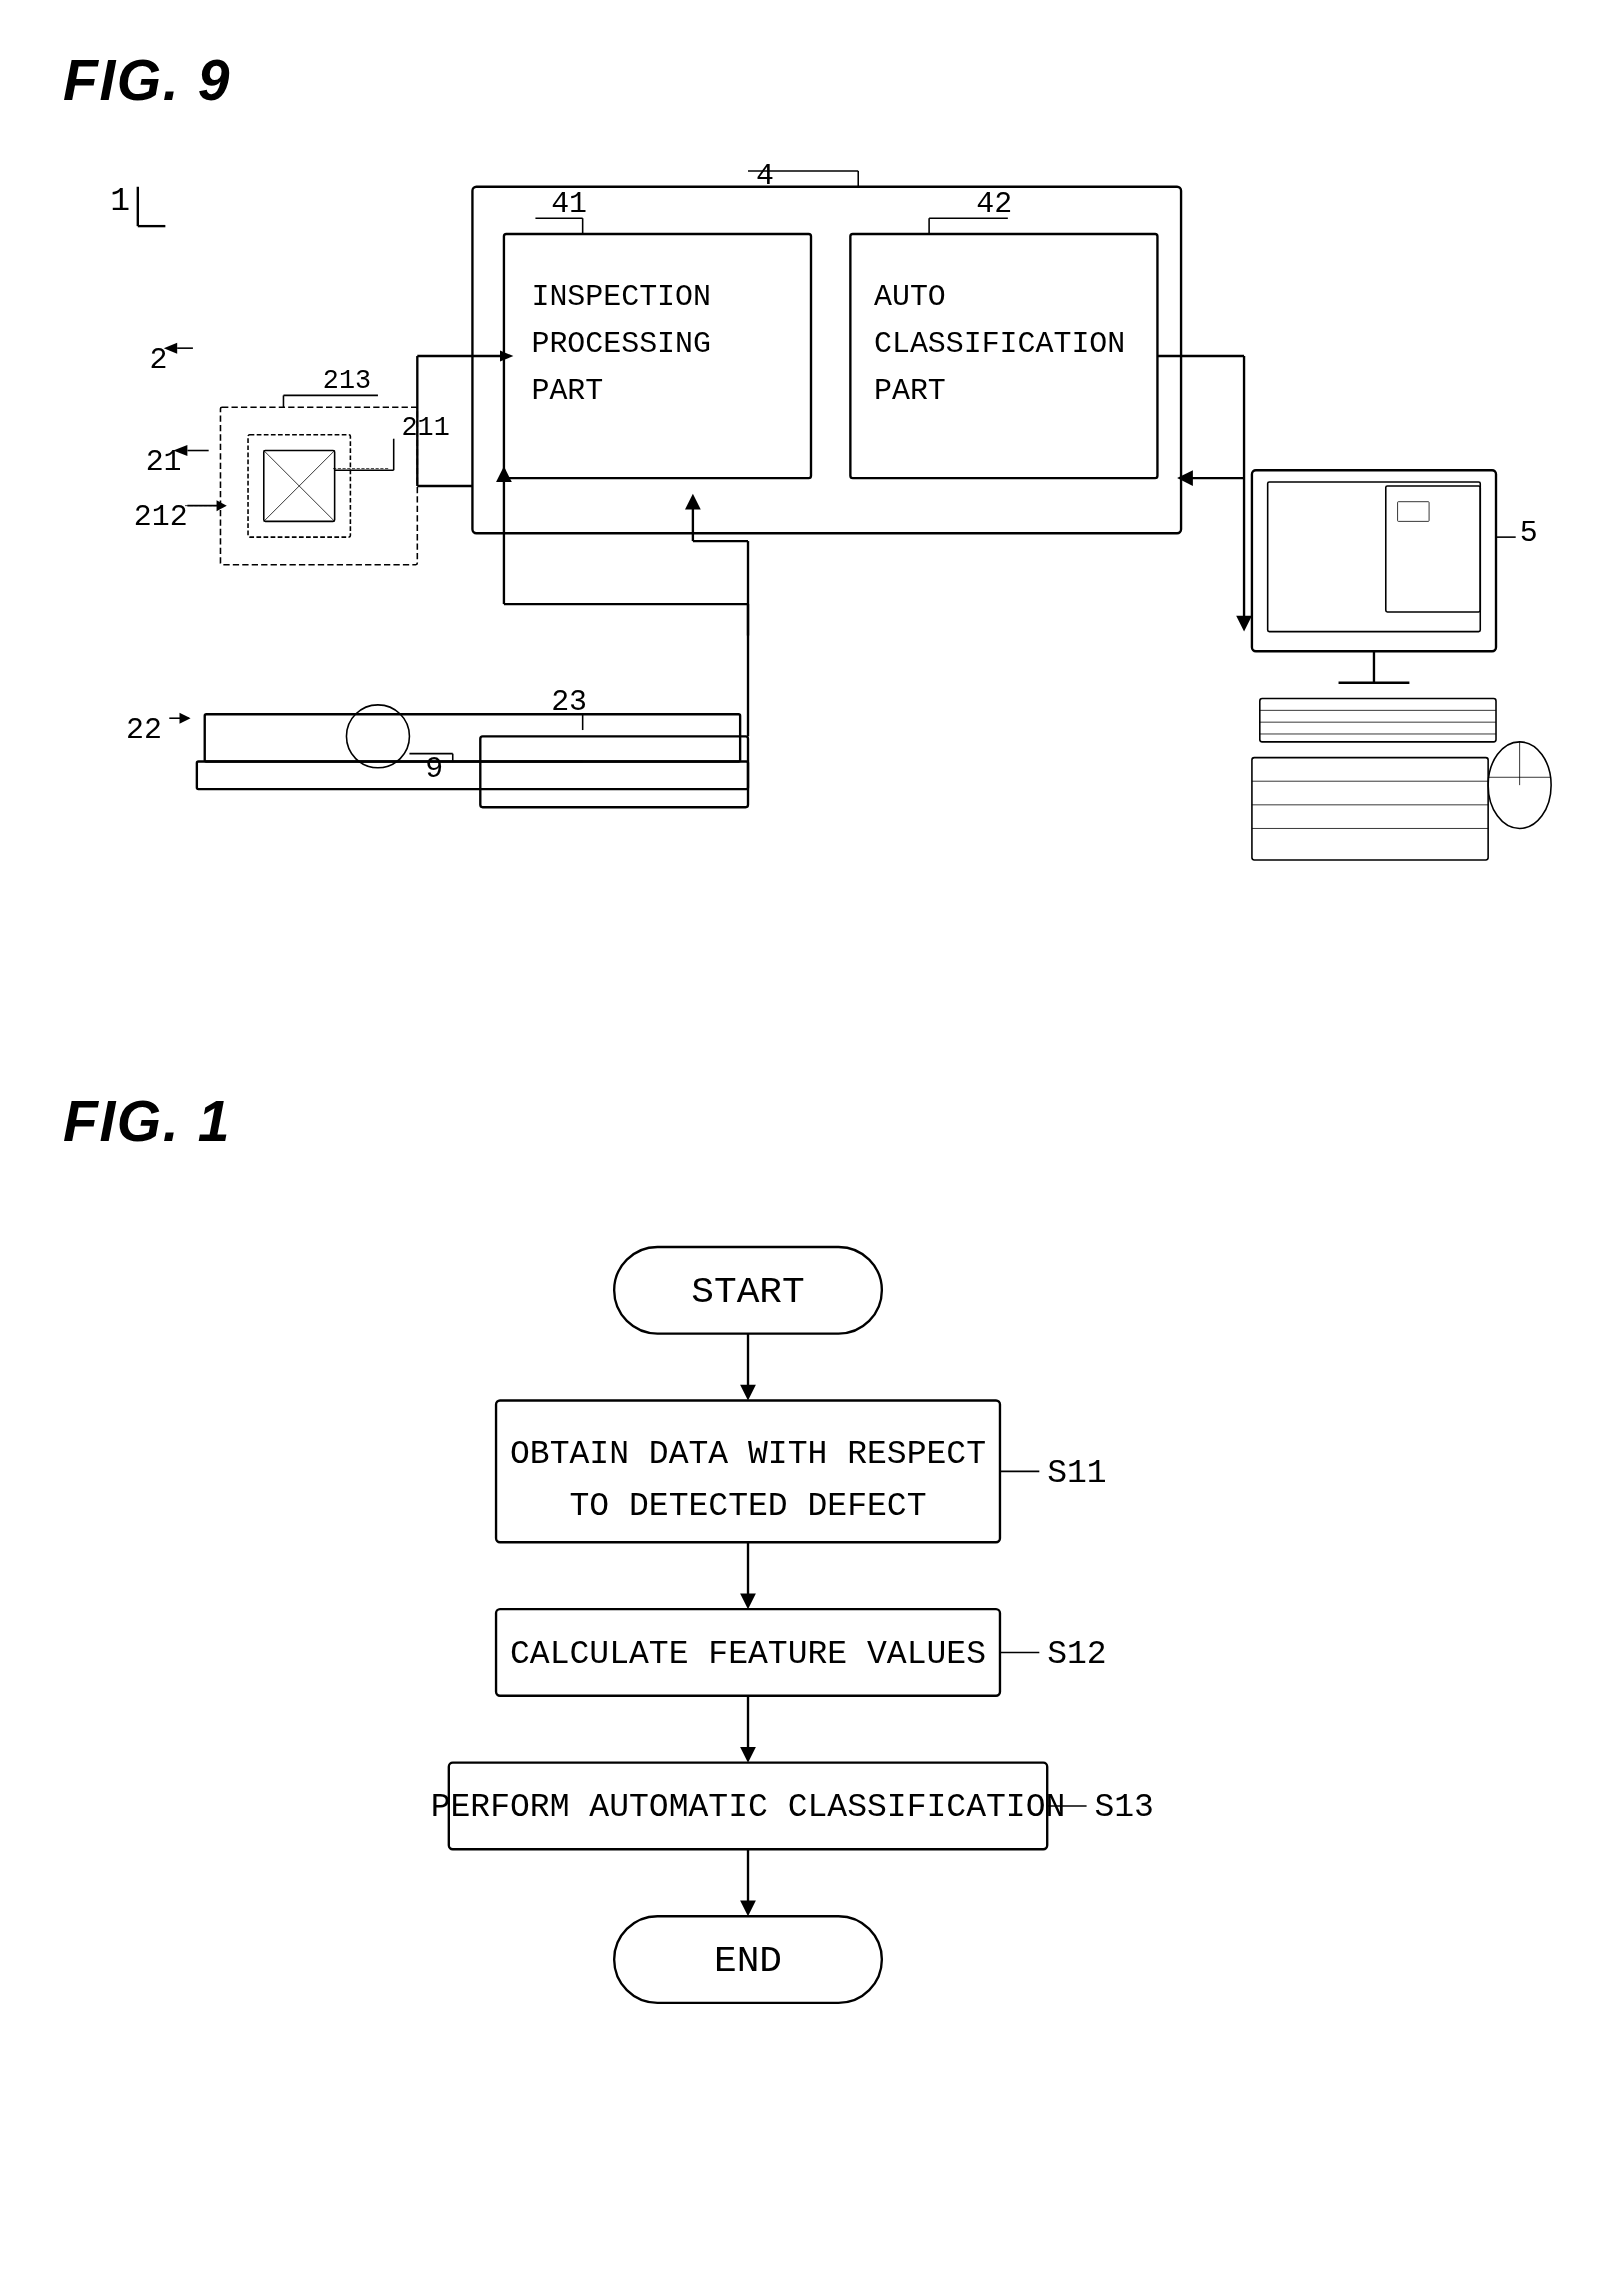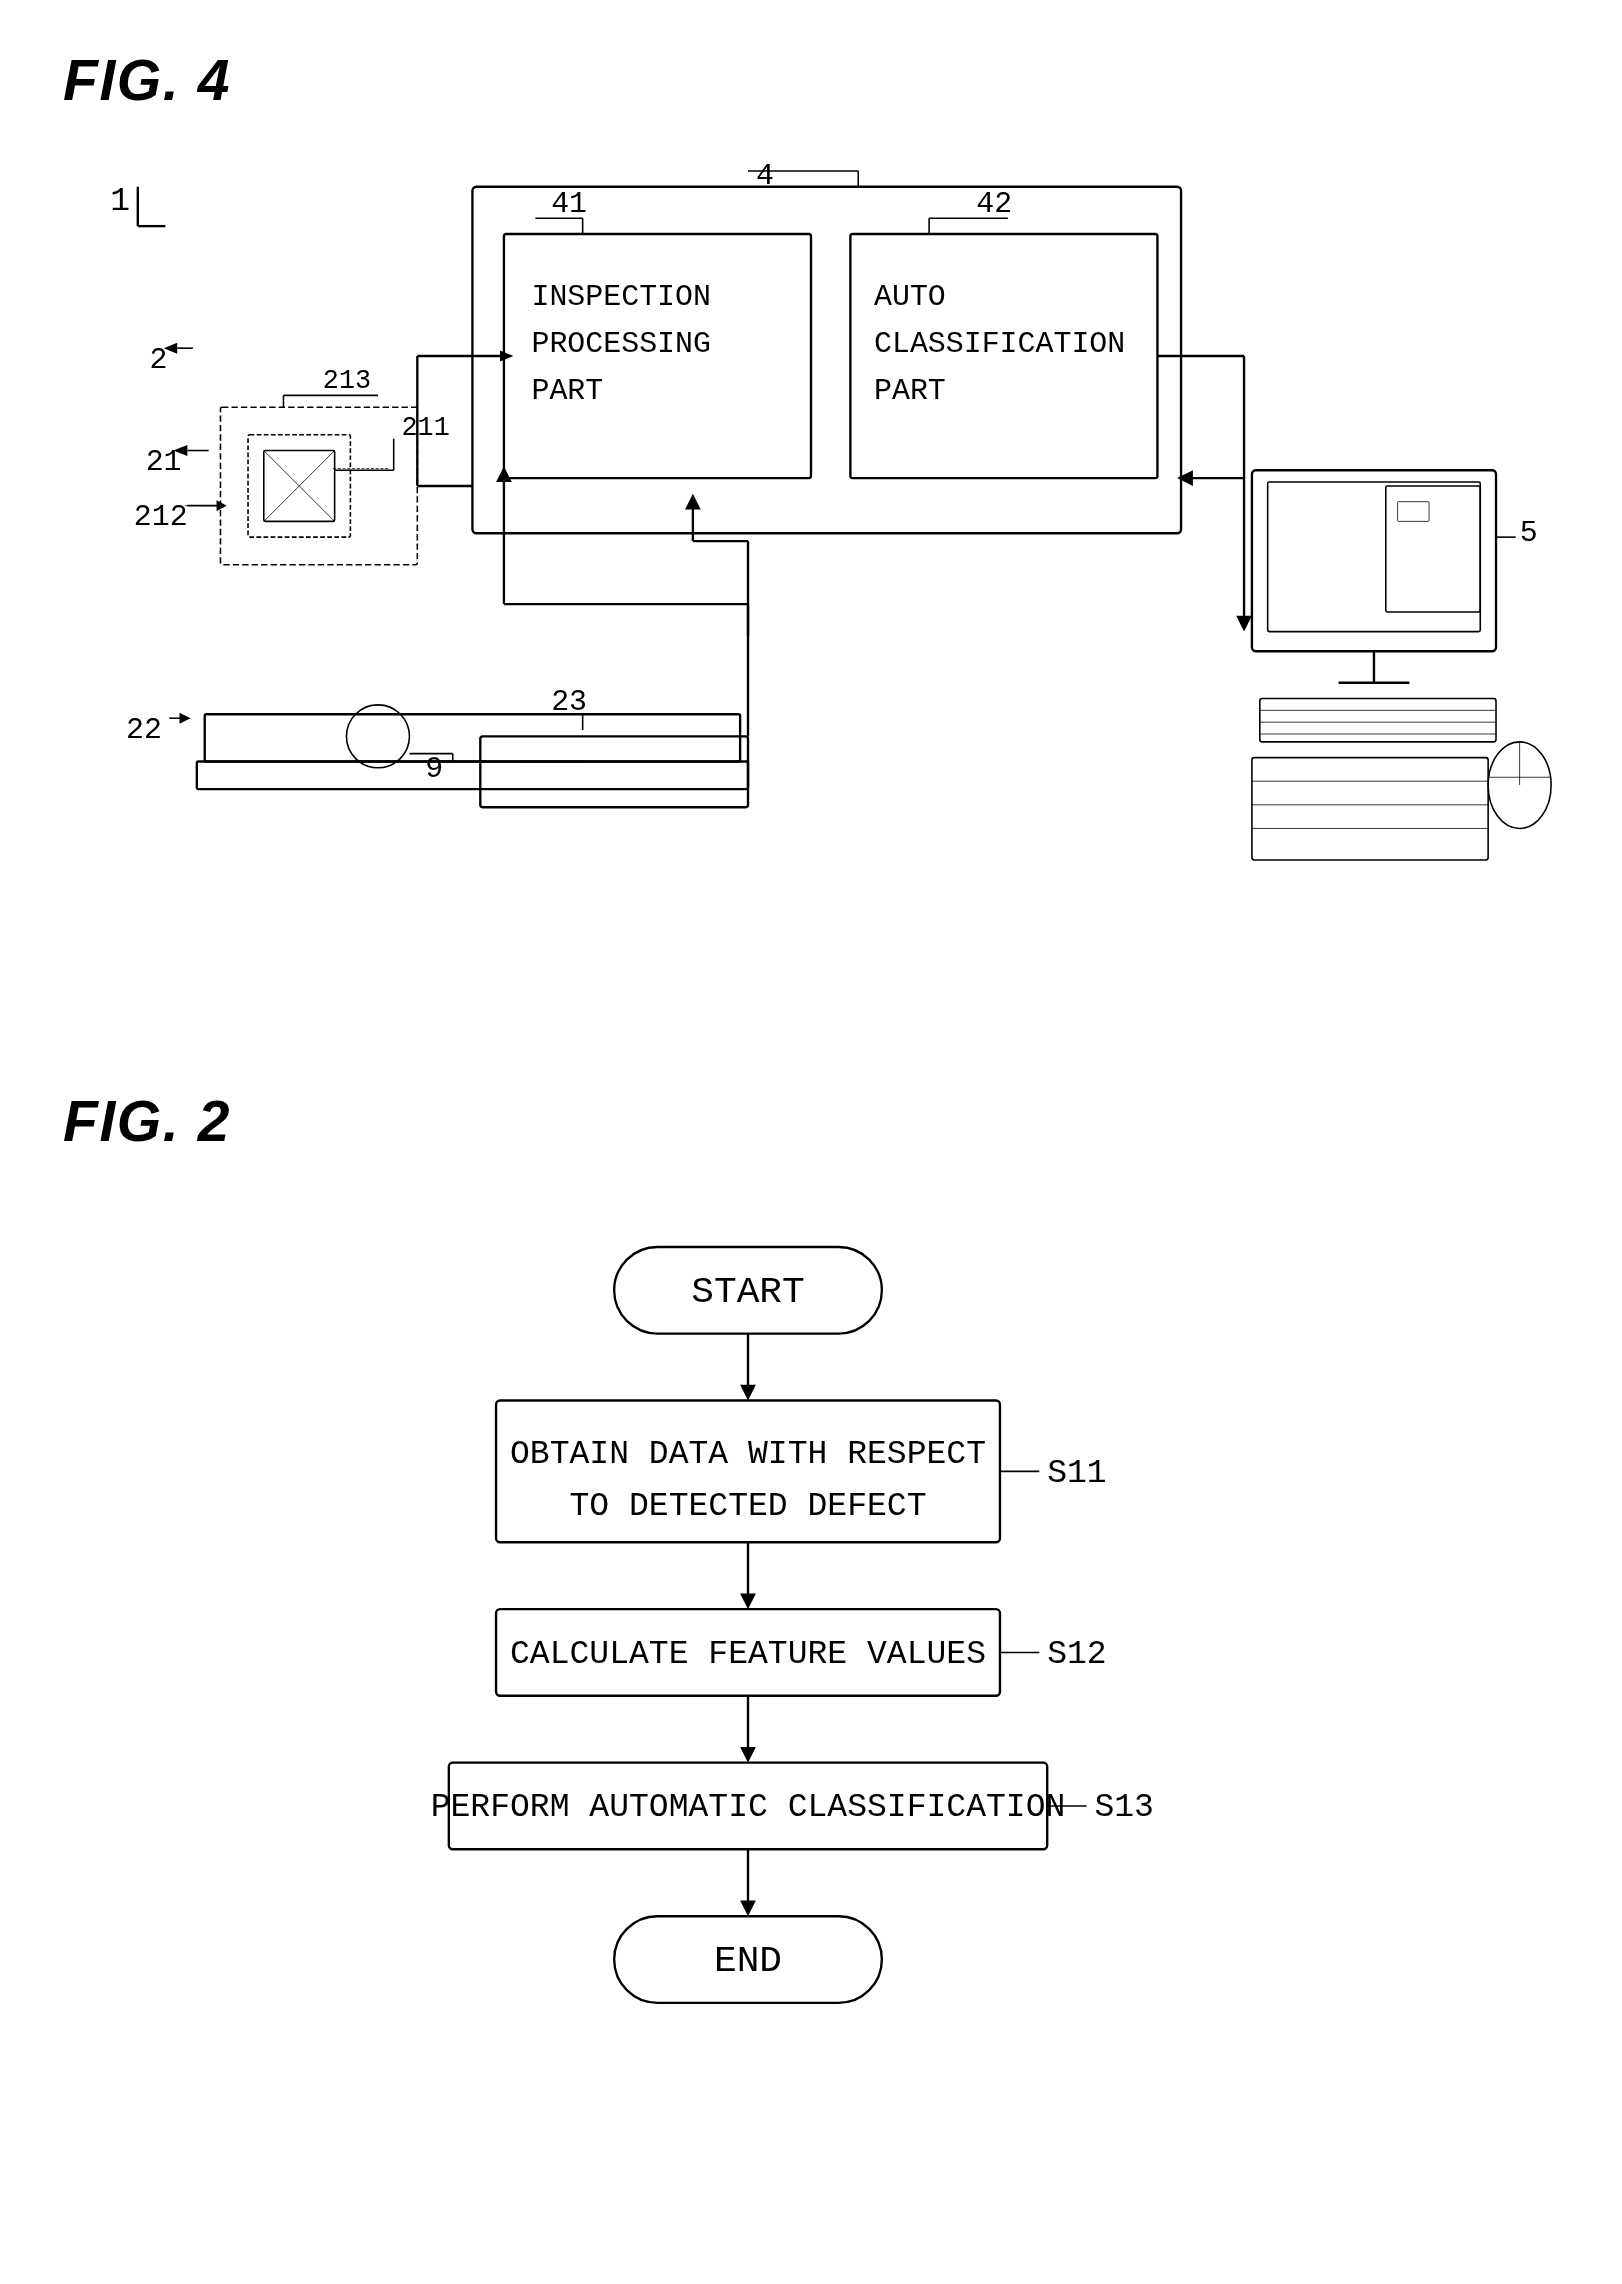--- a/index.html
+++ b/index.html
@@ -53,21 +53,21 @@
 
     text {
       font-family: 'Courier New', Courier, monospace;
     }
   </style>
 </head>
 <body>
 
 <div class="page">
 
-  <div class="fig-title">FIG. 4</div>
+  <div class="fig-title">FIG. 9</div>
 
   <div class="fig1-section">
     <svg class="diagram-svg" viewBox="0 0 1900 1050" xmlns="http://www.w3.org/2000/svg">
 
       <text x="60" y="60" font-size="42" font-family="Courier New">1</text>
       <line x1="95" y1="30" x2="95" y2="80" stroke="#000" stroke-width="3"></line>
       <line x1="95" y1="80" x2="130" y2="80" stroke="#000" stroke-width="3"></line>
 
       <rect x="520" y="30" width="900" height="440" rx="5" ry="5" fill="none" stroke="#000" stroke-width="3"></rect>
 
@@ -189,21 +189,21 @@
       <line x1="870" y1="600" x2="870" y2="560" stroke="#000" stroke-width="3"></line>
       <line x1="870" y1="560" x2="560" y2="560" stroke="#000" stroke-width="3"></line>
       <line x1="560" y1="560" x2="560" y2="400" stroke="#000" stroke-width="3"></line>
       <polygon points="550,405 570,405 560,385" fill="#000"></polygon>
 
       <rect x="530" y="728" width="340" height="90" rx="3" ry="3" fill="none" stroke="#000" stroke-width="3"></rect>
 
     </svg>
   </div>
 
-  <div class="fig-title">FIG. 2</div>
+  <div class="fig-title">FIG. 1</div>
 
   <div class="fig2-section">
     <svg class="diagram-svg" viewBox="0 0 1900 1400" xmlns="http://www.w3.org/2000/svg">
 
       <rect x="700" y="30" width="340" height="110" rx="55" ry="55" fill="none" stroke="#000" stroke-width="3"></rect>
       <text x="870" y="100" font-size="48" font-family="Courier New" text-anchor="middle">START</text>
 
       <line x1="870" y1="140" x2="870" y2="210" stroke="#000" stroke-width="3"></line>
       <polygon points="860,205 880,205 870,225" fill="#000"></polygon>
 

